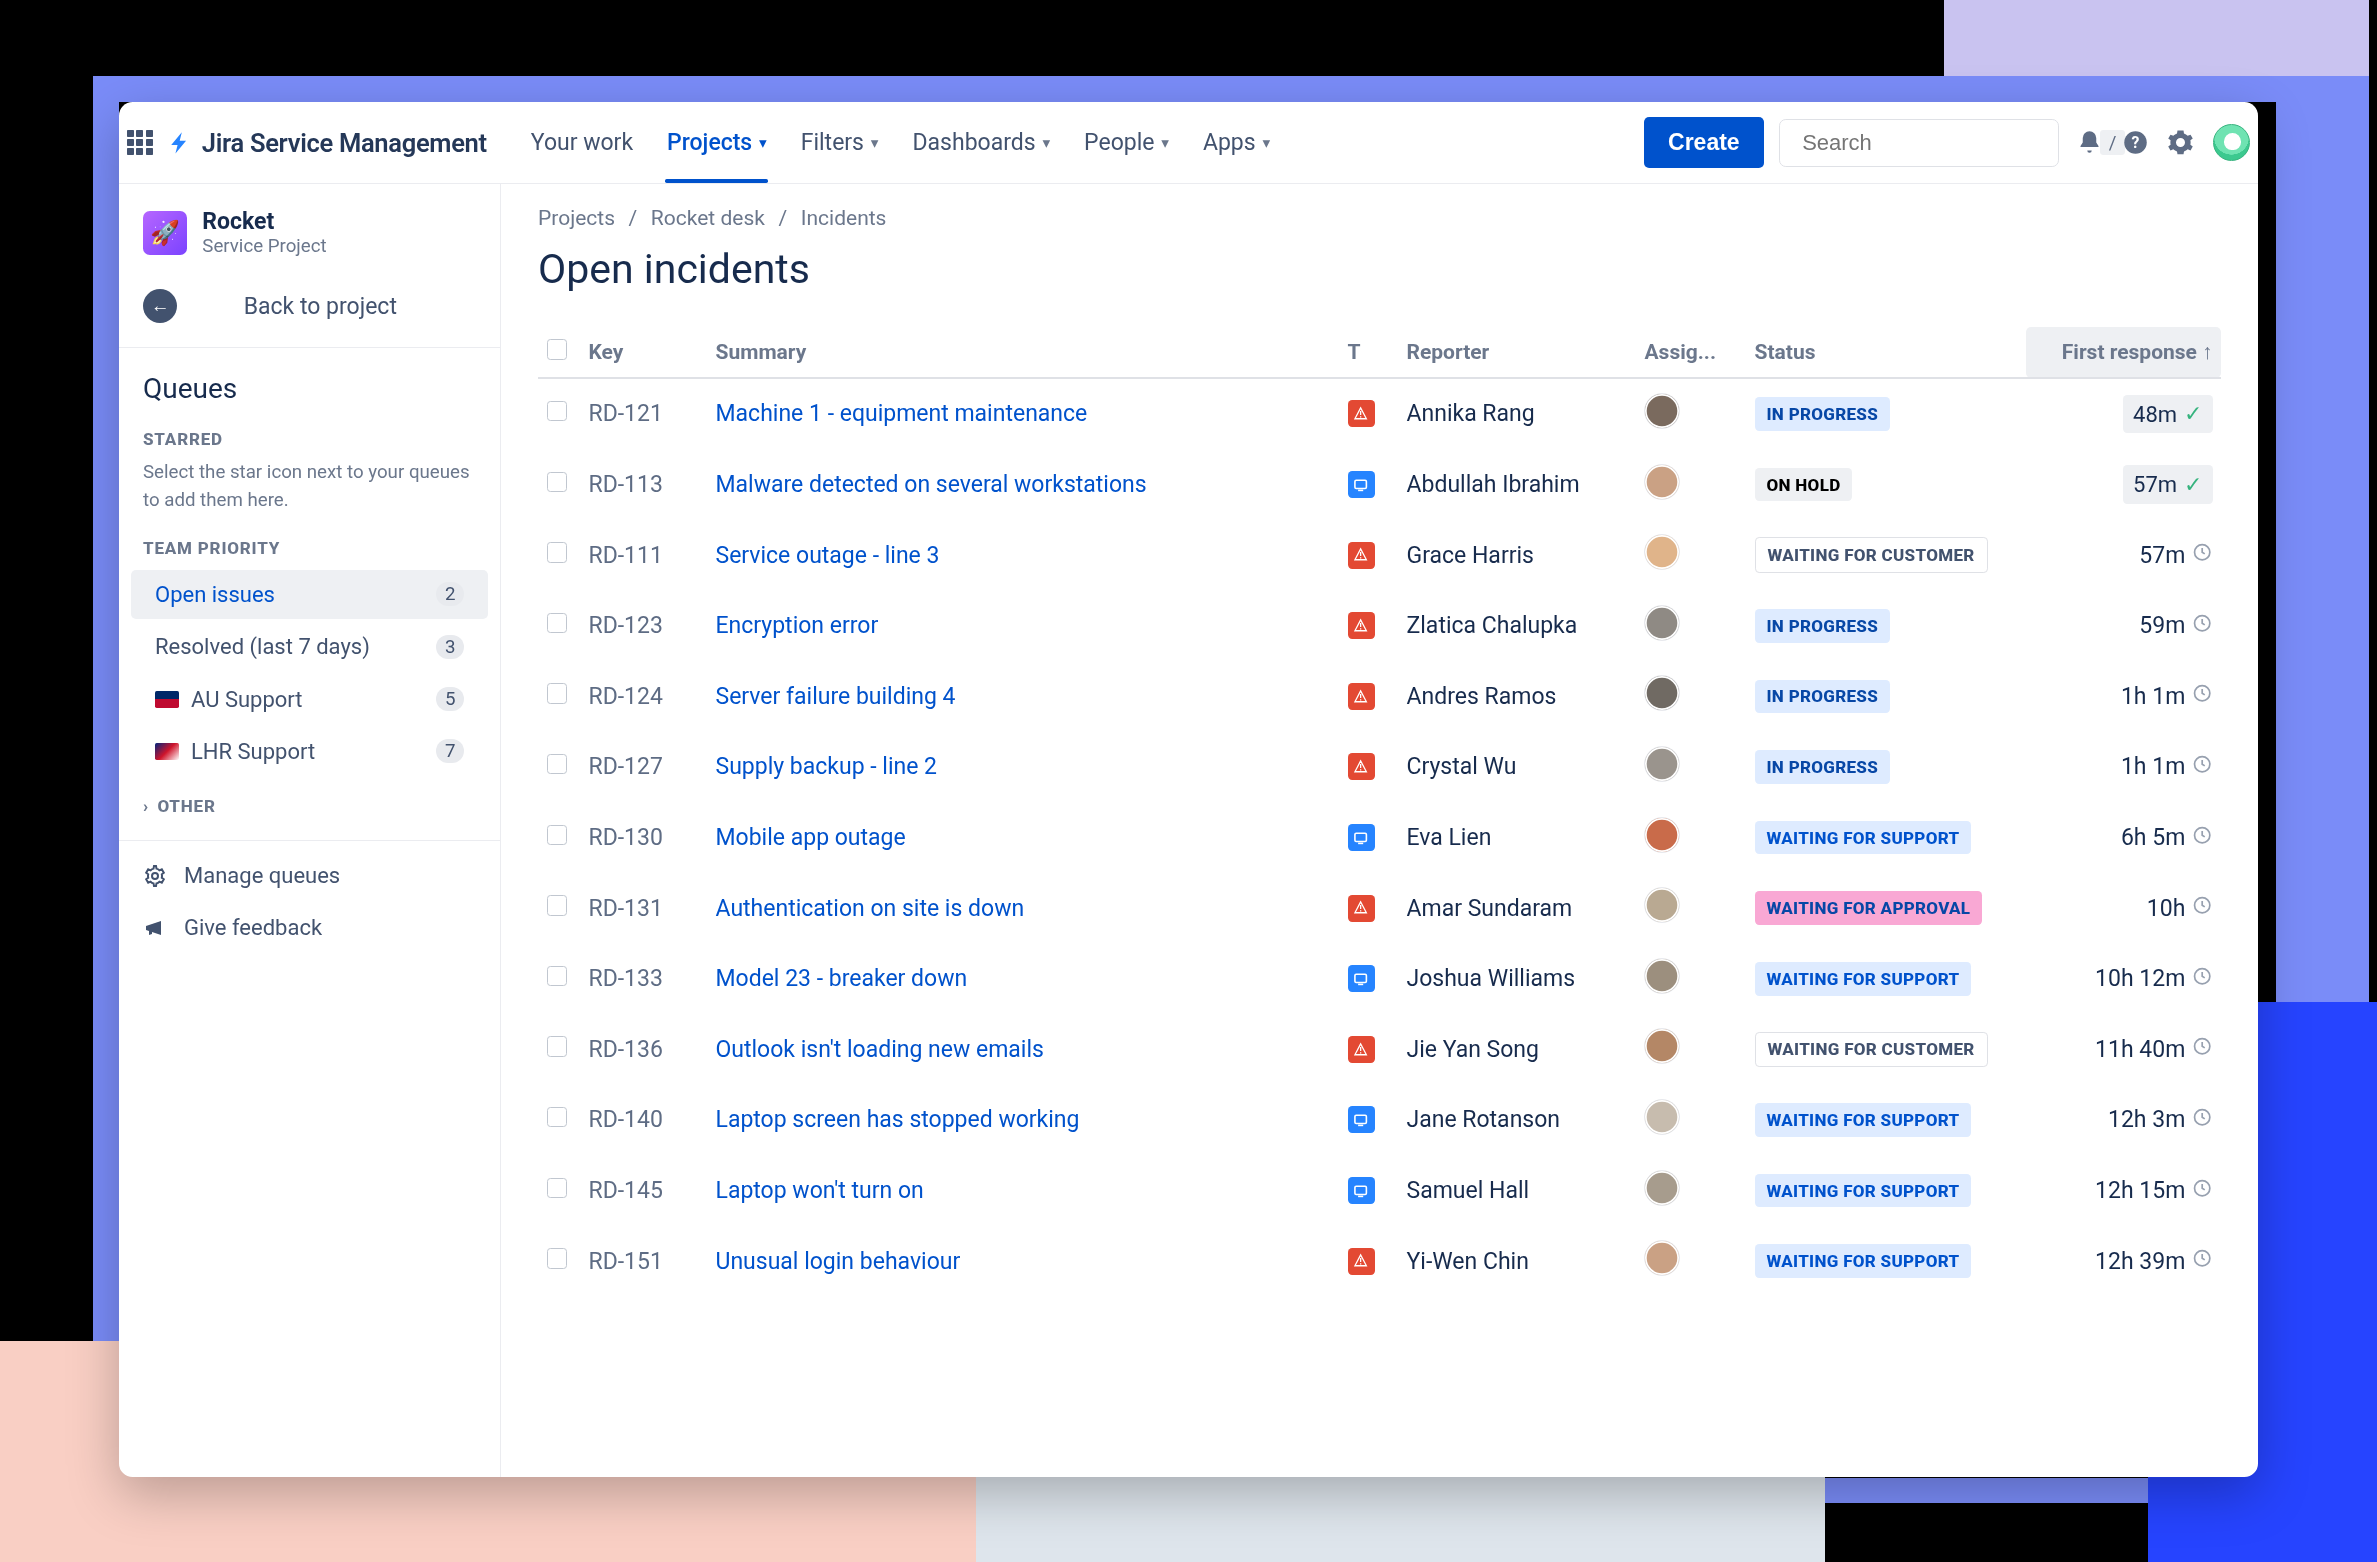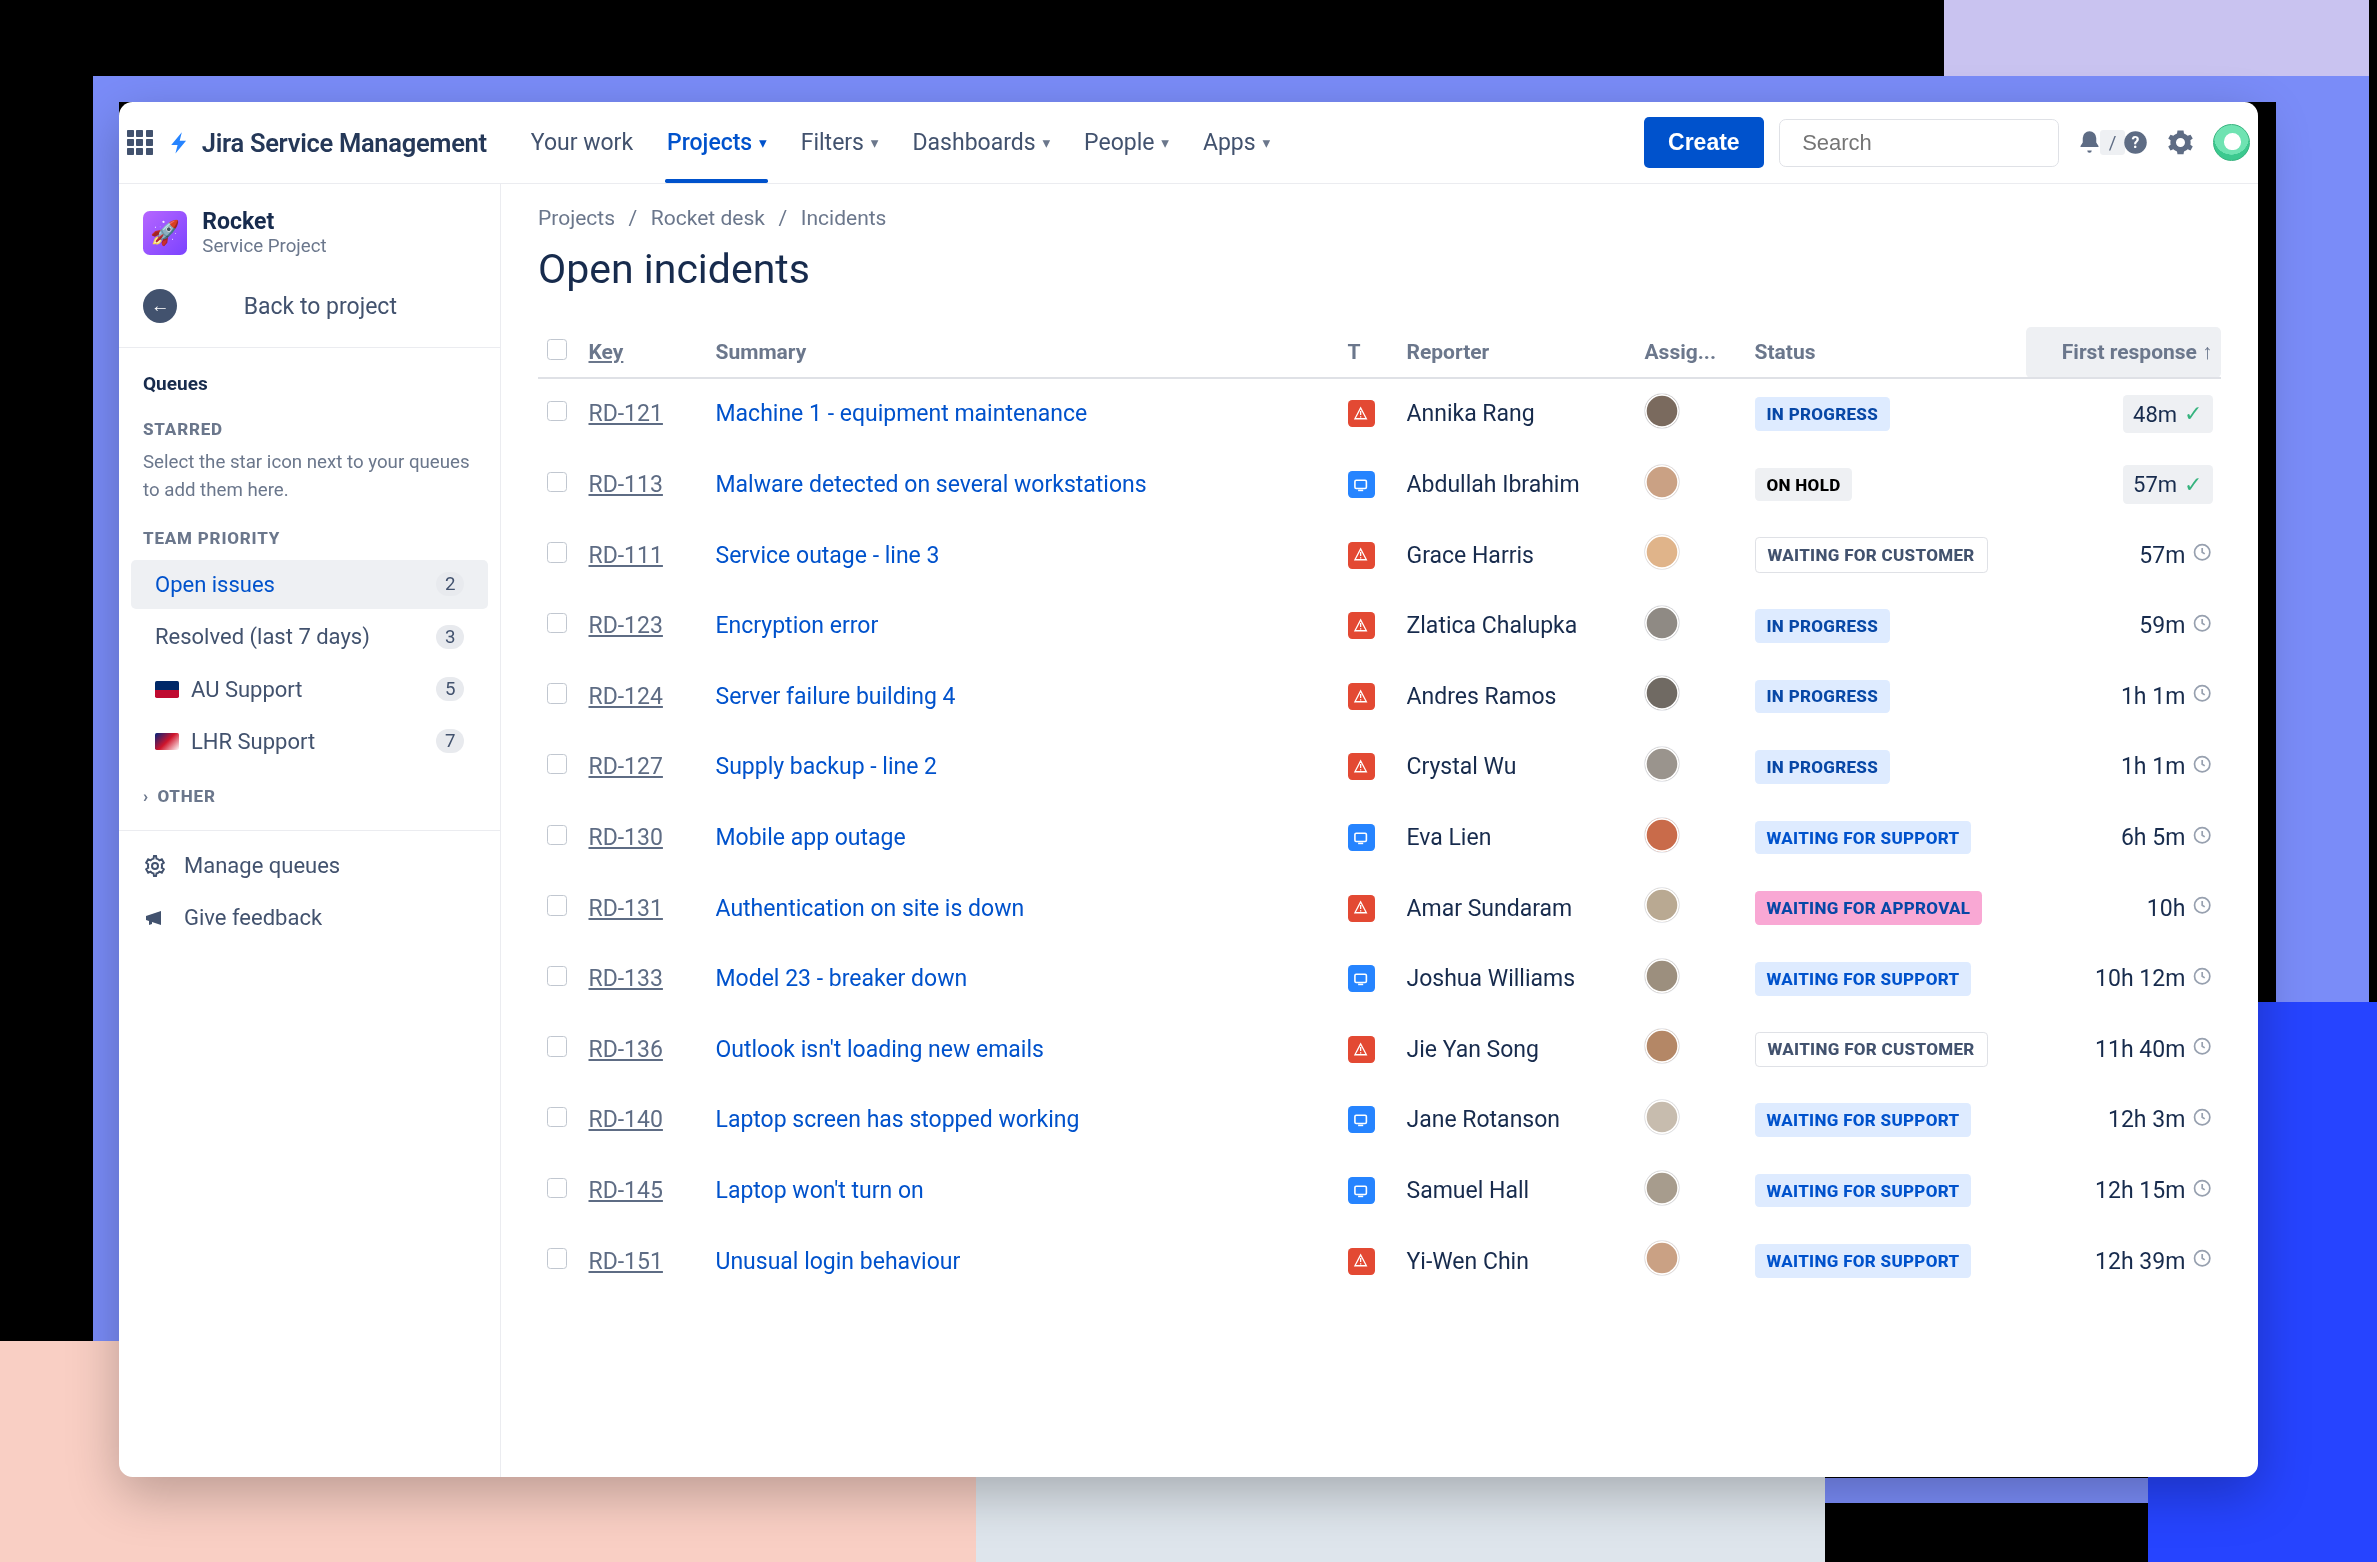--- a/index.html
+++ b/index.html
@@ -48,21 +48,21 @@
   
   .body { flex:1; display:flex; overflow:hidden; }
   .sidebar { width:382px; border-right:1.7px solid #ebecf0; padding:24px 0 0 0; display:flex; flex-direction:column; overflow:hidden;}
   .proj { display:flex; align-items:center; gap:15.3px; padding:0 24px 18.7px 24px;}
   .proj-icon { width:44px; height:44px; border-radius:6.8px; background:linear-gradient(135deg,#b666ff,#7b43ff); display:flex; align-items:center; justify-content:center; font-size:24px;}
   .proj-name { font-size:23px; font-weight:700; color:#172b4d;}
   .proj-sub { font-size:18.7px; color:#6b778c;}
   .back { display:flex; align-items:center; gap:18.7px; padding:13.6px 24px 24px 24px; border-bottom:1.7px solid #ebecf0; cursor:pointer;}
   .back-circle{ width:34px; height:34px; border-radius:50%; background:#42526e; color:#fff; display:flex; align-items:center; justify-content:center; font-size:18.7px;}
   .back-text{ font-size:23px; color:#42526e;margin-left:48px;}
-  .sb-section-title{ font-size:19px; font-weight:700; color:#172b4d; padding:24px 24px 12px;}
+  .sb-section-title{ font-size:28px; font-weight:400; color:#172b4d; padding:24px 24px 12px;}
   .sb-subhead{ font-size:17px; font-weight:800; color:#6b778c; letter-spacing:0.8px; padding:12px 24px 8.5px;}
   .sb-hint{ font-size:18.7px; color:#6b778c; padding:0 24px 12px; line-height:1.5;}
   .qitem{ display:flex; align-items:center; justify-content:space-between; padding:12px 24px; font-size:22px; color:#42526e; border-radius:5.1px; margin:3.4px 12px; cursor:pointer;}
   .qitem.active{ background:#eef0f3; color:#0052cc;}
   .qitem .left{ display:flex; align-items:center; gap:12px;}
   .flag{ width:24px; height:17px; border-radius:1.7px; background:linear-gradient(#002868 0 50%, #bf0a30 50% 100%); display:inline-block;}
   .flag.uk{ background:linear-gradient(135deg,#00247d,#cf142b,#fff);}
   .badge-count{ background:#e8eaee; color:#42526e; font-size:18.7px; border-radius:12px; min-width:27px; height:24px; display:flex; align-items:center; justify-content:center; padding:0 8.5px;}
   .sb-other{ display:flex; align-items:center; gap:8.5px; padding:17px 24px; font-size:17px; font-weight:800; color:#6b778c; letter-spacing:0.8px; cursor:pointer;}
   .sb-footer{ margin-top:6.8px; border-top:1.7px solid #ebecf0; padding:8.5px 0;}
@@ -93,21 +93,21 @@
   .st-cust{ background:#fff; border:1.7px solid #dfe1e6; color:#42526e;}
   .st-supp{ background:#deebff; color:#0052cc;}
   .st-appr{ background:#f9a8d4; color:#0747a6;}
   .resp-cell{ text-align:right; white-space:nowrap;}
   .resp-pill{ background:#eef0f3; border-radius:4.2px; padding:6.8px 10.2px; font-size:22px; color:#172b4d;}
   .resp-plain{ font-size:23px; color:#172b4d;}
   .rchk{ color:#36b37e; margin-left:6.8px;}
   .rclk{ color:#97a0af; margin-left:6.8px;}
 
   th:nth-child(1),td:nth-child(1){width:42px;}
-  th:nth-child(2),td:nth-child(2){width:127px;text-decoration:underline;}
+  th:nth-child(2),td:nth-child(2){width:127px;}
   th:nth-child(4),td:nth-child(4){width:59px;}
   th:nth-child(5),td:nth-child(5){width:238px;}
   th:nth-child(6),td:nth-child(6){width:110px;}
   th:nth-child(7),td:nth-child(7){width:280px;}
   th:nth-child(8),td:nth-child(8){width:195px; text-align:right;}
 </style>
 </head>
 <body>
 
 <div class="bg-purple"></div>

